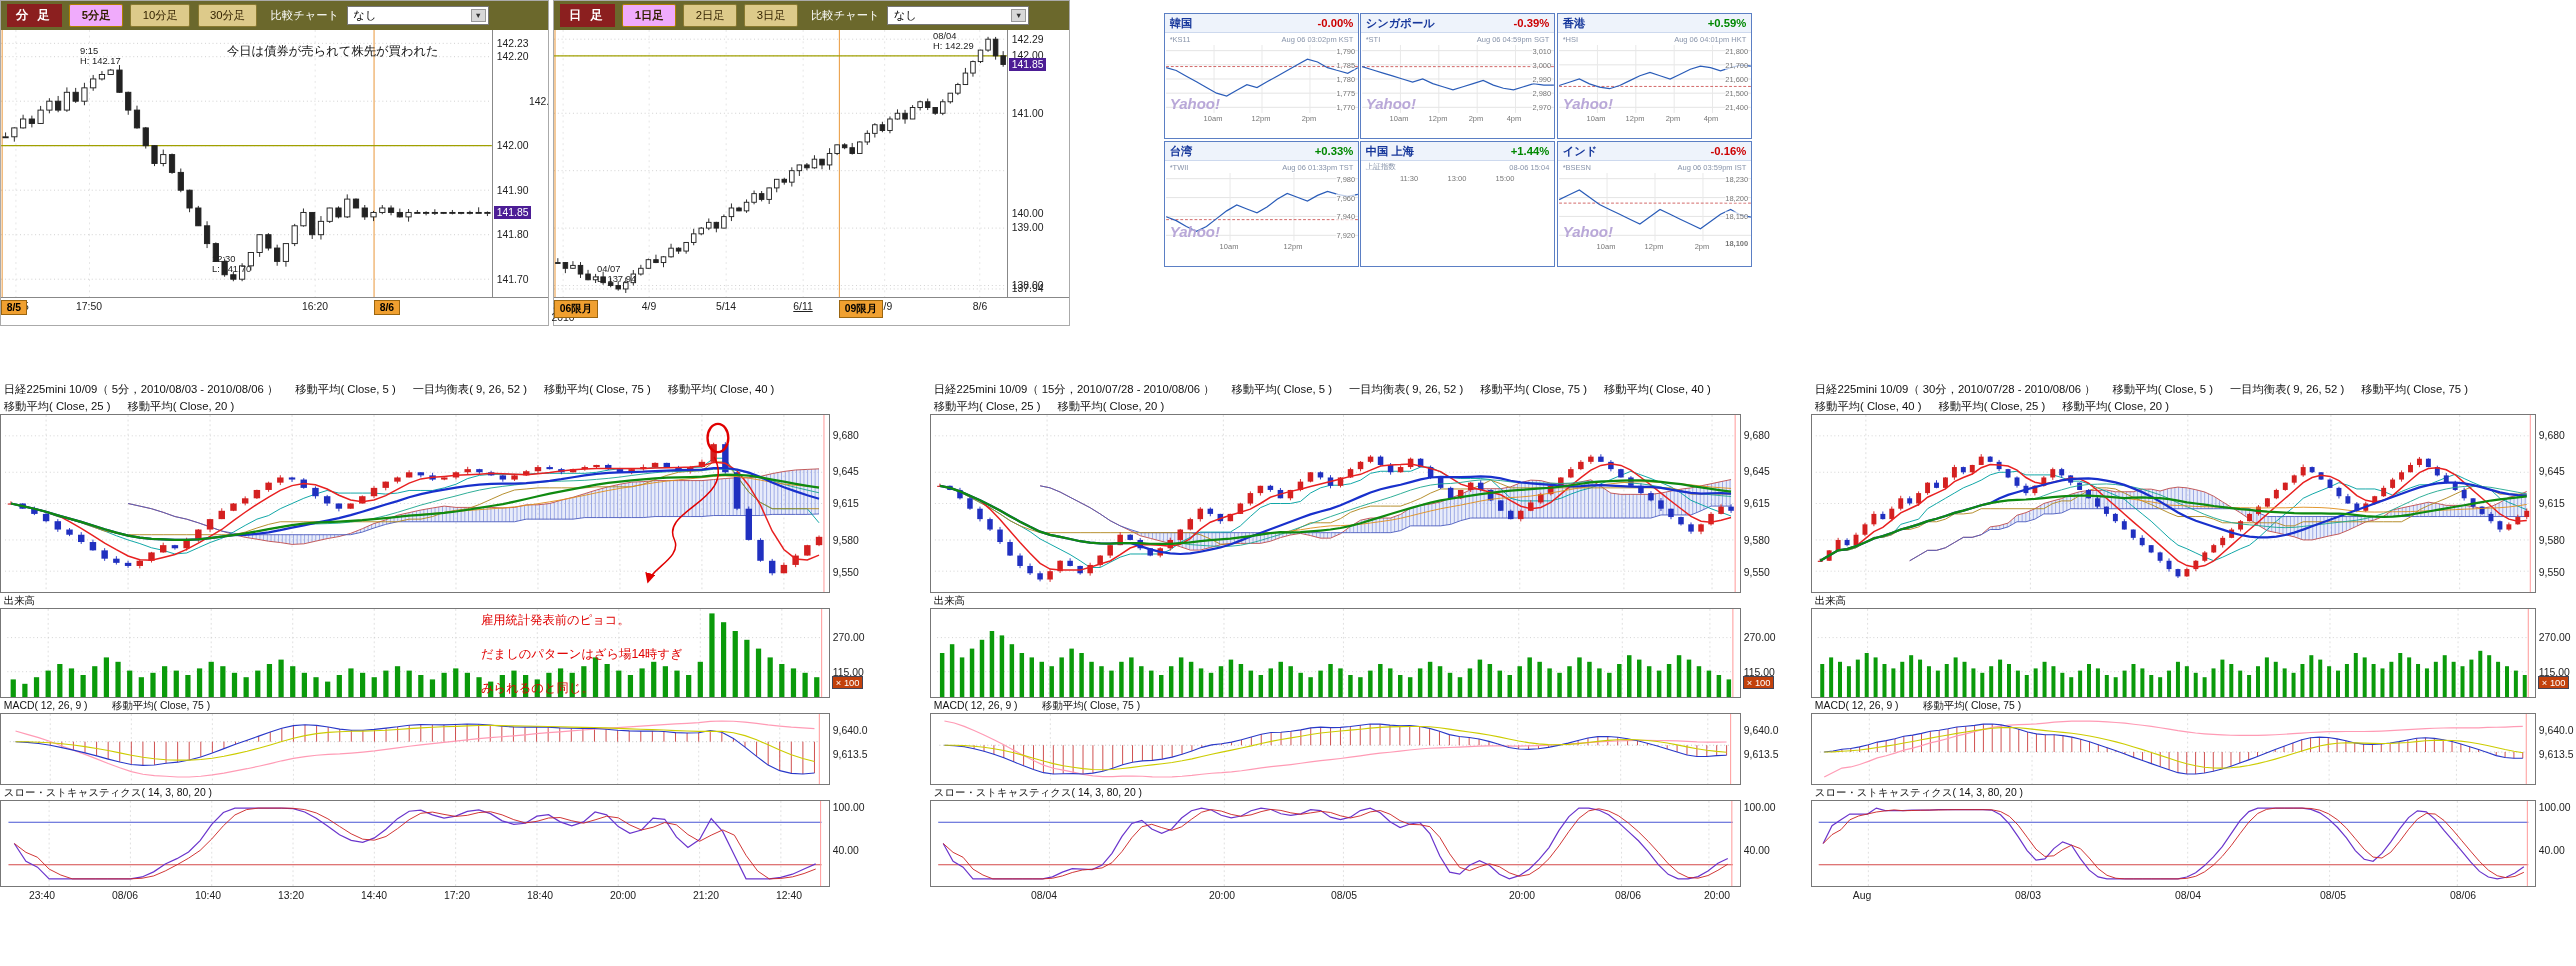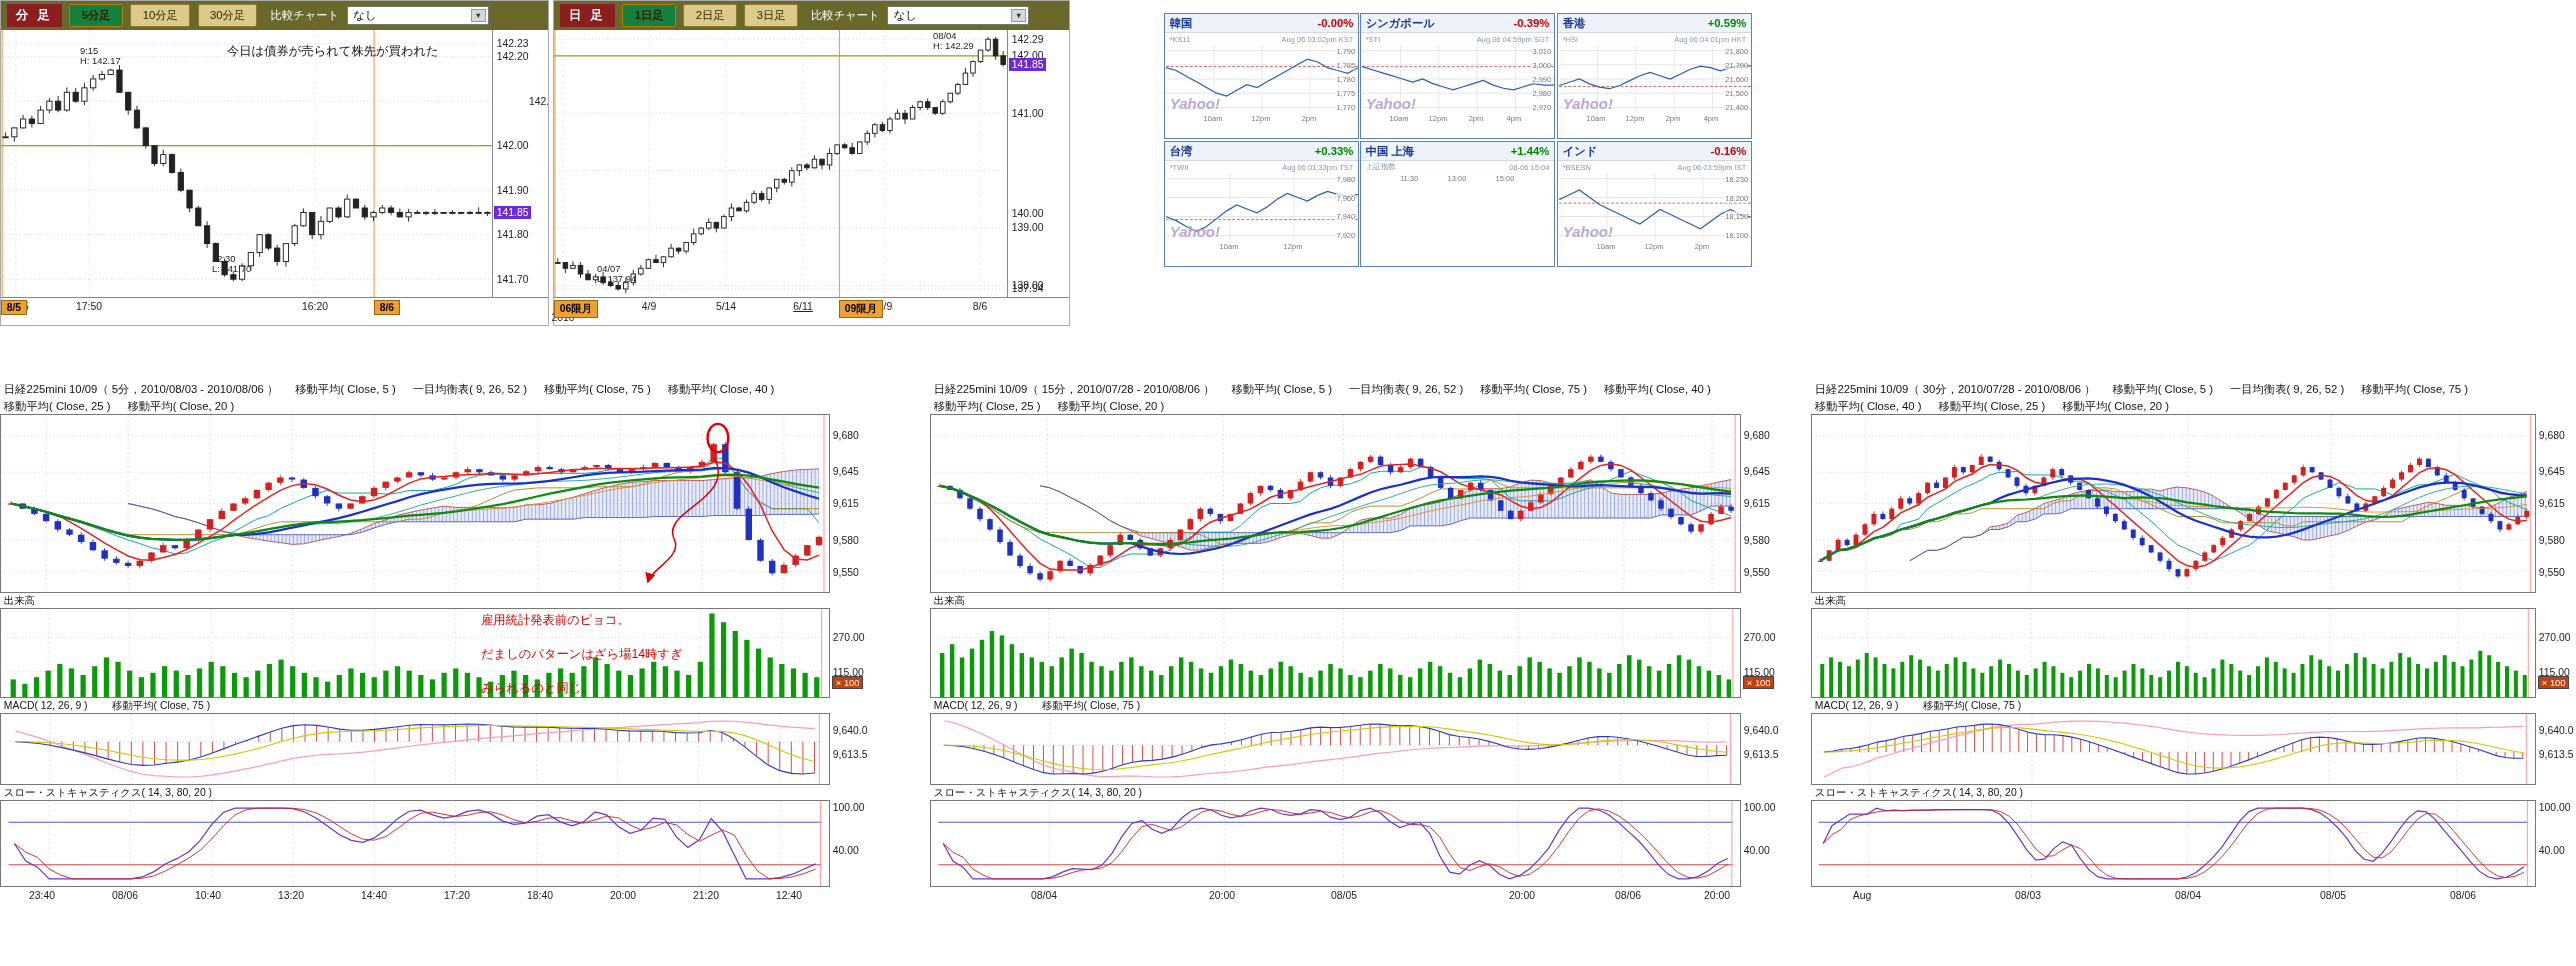--- a/index.html
+++ b/index.html
@@ -5,30 +5,30 @@
 <style>
 *{box-sizing:border-box;margin:0;padding:0}
 html,body{width:2576px;height:966px;background:#fff;font-family:"Liberation Sans","DejaVu Sans",sans-serif;}
 #screen{position:relative;width:2576px;height:966px;overflow:hidden;background:#fff;}
 .top-panel{position:absolute;top:0;height:326px;background:#fff;border:0.9px solid #aaa;}
 #panelA{left:0;width:549px;}
 #panelB{left:553px;width:517px;}
 .toolbar{height:29px;background:#6b682c;display:flex;align-items:center;gap:7.5px;padding:0 5.7px;}
 .tlabel{background:#8b1f1f;color:#fff;font-size:12.3px;font-weight:bold;padding:2.8px 9.4px;letter-spacing:2.8px;white-space:nowrap;}
 .tbtn{font-size:11.3px;background:#ddca8a;border:0.9px solid #8a7a30;border-radius:1.9px;padding:2.8px 11.3px;cursor:pointer;color:#332200;white-space:nowrap;}
-.tbtn.sel{background:#15803d;font-weight:bold;border:0.9px solid #b08000;}
+.tbtn.sel{background:#f0abfc;font-weight:bold;border:0.9px solid #b08000;}
 .cmp{color:#fff;font-size:11.3px;margin-left:5.7px;white-space:nowrap;}
 .selbox{background:#fff;border:0.9px solid #777;font-size:11.3px;height:19px;display:flex;align-items:center;padding:0 1.9px 0 5.7px;min-width:142px;justify-content:space-between;cursor:pointer;}
 .selbox .arrow{font-size:7.5px;color:#333;background:#d8d8d8;border:0.9px solid #999;padding:0.9px 2.8px;}
 .chartzone{position:relative;height:267px;background:#fff;overflow:hidden;}
 .xaxisrow{position:relative;height:27px;border-top:0.9px solid #888;background:#fff;}
 .tick{position:absolute;font-size:10.4px;color:#222;white-space:nowrap;}
 .xtick{transform:translateX(-50%);top:2.8px;text-align:center;line-height:11.3px;}
 .obox{position:absolute;top:1.9px;background:#f0a030;border:0.9px solid #9a6510;font-size:10.4px;font-weight:bold;padding:0.9px 4.7px;white-space:nowrap;}
-.ptag{position:absolute;background:#6d28d9;color:#fff;font-size:10.4px;padding:0.9px 2.8px;white-space:nowrap;}
+.ptag{position:absolute;background:#4c1d95;color:#fff;font-size:10.4px;padding:0.9px 2.8px;white-space:nowrap;}
 .marker{position:absolute;font-size:9.4px;color:#222;line-height:10.4px;white-space:nowrap;}
 .note{position:absolute;font-size:12.3px;color:#111;white-space:nowrap;}
 .atickTop{position:absolute;font-size:10.4px;color:#222;padding-left:2.8px;white-space:nowrap;}
 #world{position:absolute;left:1164px;top:13.2px;width:590px;height:257px;}
 .wcell{position:absolute;width:195px;height:126px;border:0.9px solid #5b7fc4;background:#fff;overflow:hidden;}
 .whead{height:19px;display:flex;justify-content:space-between;align-items:center;padding:0 4.7px;background:#eef3fb;border-bottom:0.9px solid #cdd9ee;}
 .wname{font-size:11.3px;font-weight:bold;color:#16379b;white-space:nowrap;}
 .wchg{font-size:11.3px;font-weight:bold;white-space:nowrap;}
 .wsub{height:12.3px;display:flex;justify-content:space-between;padding:0 4.7px;font-size:7.5px;color:#8894aa;align-items:center;}
 .wchart{position:relative;height:68px;margin:0 0.9px;}
@@ -595,21 +595,21 @@
             <line x1="0" x2="203" y1="66" y2="66" stroke="#e2e2e2"></line>
             <line x1="50.75" x2="50.75" y1="0" y2="72" stroke="#e8e8e8"></line>
             <line x1="101.5" x2="101.5" y1="0" y2="72" stroke="#e8e8e8"></line>
             <line x1="152.25" x2="152.25" y1="0" y2="72" stroke="#e8e8e8"></line>
             <line x1="0" x2="203" y1="31.885714285714286" y2="31.885714285714286" stroke="#d06060" stroke-dasharray="3,2"></line>
             <polyline points="0.0,28.3 10.7,23.1 21.4,18.0 32.1,25.7 42.7,33.4 53.4,38.6 64.1,43.7 74.8,48.9 85.5,54.0 96.2,46.3 106.8,38.6 117.5,43.7 128.2,48.9 138.9,54.0 149.6,59.1 160.3,51.4 170.9,43.7 181.6,38.6 192.3,44.7 203.0,46.8" fill="none" stroke="#2a5cb8" stroke-width="1.3"></polyline>
           </svg>
           <div class="wyt" style="top: 5.7px;">18,230</div>
           <div class="wyt" style="top: 24.5px;">18,200</div>
           <div class="wyt" style="top: 43px;">18,150</div>
-          <div class="wyt" style="top: 62px;">18,100</div>
+          <div class="wyt" style="top: 70px; font-weight: bold;">18,100</div>
           <div class="wmark">Yahoo!</div>
         </div>
         <div class="wx">
           <div class="wxlab" style="left: 48px;">10am</div>
           <div class="wxlab" style="left: 96px;">12pm</div>
           <div class="wxlab" style="left: 144px;">2pm</div>
         </div>
       </div>
     </div>
 

